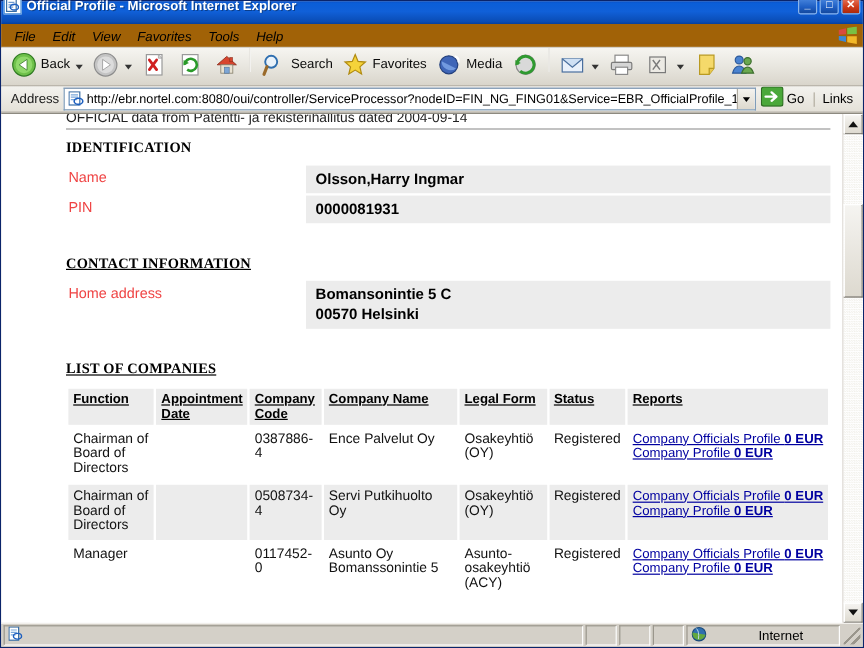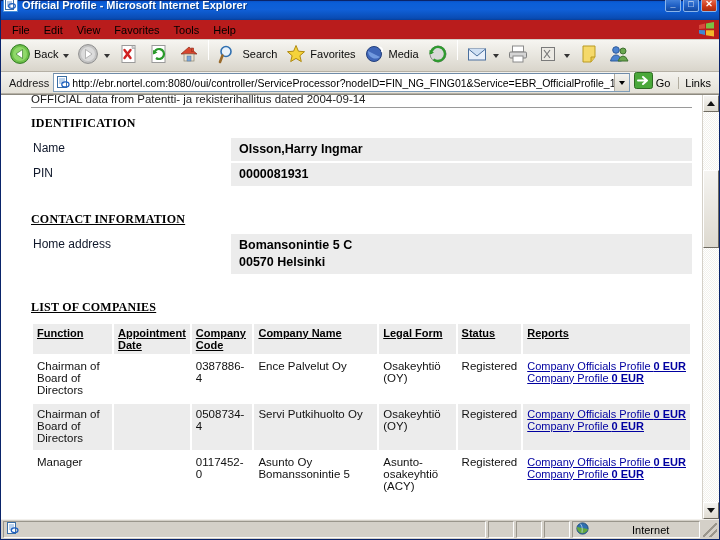--- a/index.html
+++ b/index.html
@@ -49,26 +49,27 @@
     border-radius: 2px;
     color: #fff; font-size: 9px; font-weight: bold;
     display: flex; align-items: center; justify-content: center;
     line-height: 1;
   }
   .tbtn.close { background: linear-gradient(to bottom,#e87b62,#cf3a18 60%,#a82a0e); }
 
   
   .menubar {
     height: 20px;
-    background: #b91c1c;
-    display: flex; align-items: center;
+    background: #a16207;
+    display: flex; align-items: flex-end;
     padding-left: 4px;
     border-bottom: 1px solid #d4d0c8;
     flex: 0 0 auto;
     position: relative;
+    font-style: italic;
   }
   .menu-item {
     font-size: 11px; color: #000;
     padding: 2px 7px 2px 7px;
     white-space: nowrap;
   }
   .win-logo {
     position: absolute; right: 4px; top: 1px;
     width: 18px; height: 17px;
     display: flex; align-items: center; justify-content: center;
@@ -136,20 +137,21 @@
   .go-label { font-size: 11px; }
   .links-label { font-size: 11px; padding: 0 6px 0 6px; border-left: 1px solid #b2ada0; margin-left:2px;}
 
   
   .content-wrap {
     flex: 1 1 auto; display: flex;
     background: #ffffff;
     border-top: 1px solid #8d8a80;
     position: relative;
     overflow: hidden;
+    padding-left: 24px;
   }
   .page {
     flex: 1 1 auto;
     background: #ffffff;
     position: relative;
     overflow: hidden;
     padding: 0;
   }
   .page-inner { position: relative; padding: 0 10px 0 30px; }
 
@@ -161,21 +163,21 @@
 
   .sec-head {
     font-size: 12px; font-weight: bold; color: #000;
     margin: 6px 0 7px 0; letter-spacing: 0.2px; font-family: Liberation Serif, serif;
   }
   .sec-head.ul { text-decoration: underline; }
 
   .field-row { display: flex; align-items: stretch; margin-bottom: 2px; }
   .field-label {
     width: 200px; flex: 0 0 200px;
-    font-size: 12px; color: #0f172a; padding: 3px 0 3px 2px;
+    font-size: 12px; color: #ef4444; padding: 3px 0 3px 2px;
   }
   .field-value {
     flex: 1 1 auto;
     background: #ececec;
     font-size: 12.5px; font-weight: bold; color: #000;
     padding: 3px 0 3px 8px;
     line-height: 1.35;
   }
   .spacer-18 { height: 18px; }
 

